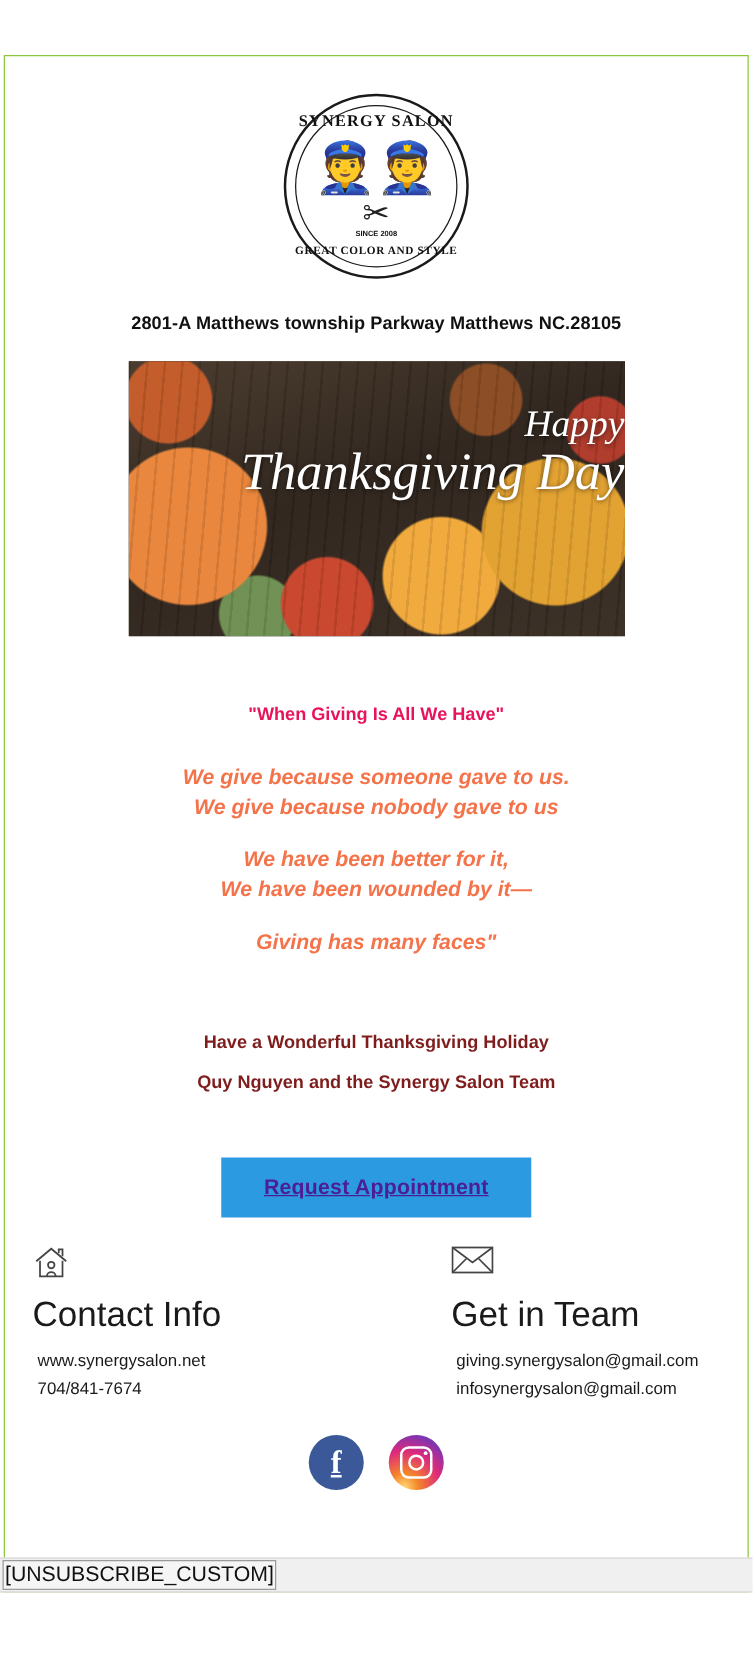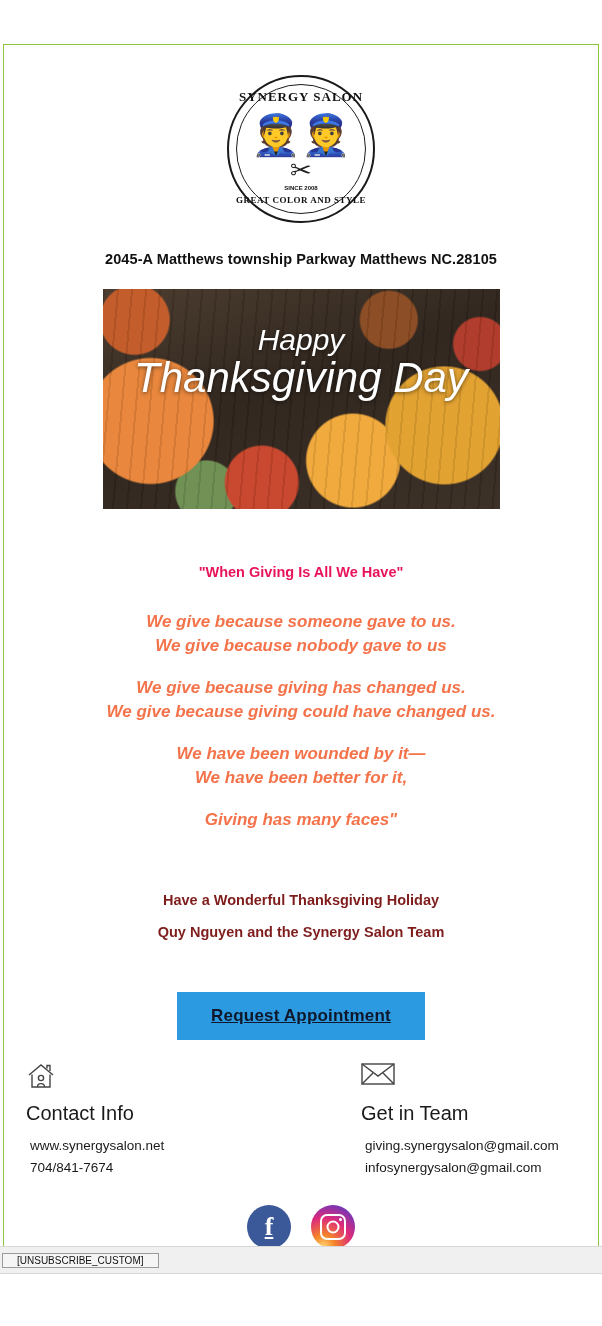--- a/index.html
+++ b/index.html
@@ -145,23 +145,23 @@
     background: repeating-linear-gradient(
       95deg,
       rgba(0,0,0,0.16) 0px, rgba(0,0,0,0.16) 2px,
       rgba(255,255,255,0.03) 2px, rgba(255,255,255,0.03) 14px);
     opacity: .55;
   }
   .hero-title {
     position: absolute;
     left: 0; right: 0;
     top: 34px;
-    text-align: center;
+    text-align: right;
     color: #ffffff;
-    font-family: Liberation Sans, sans-serif;
+    font-family: Liberation Serif, serif;
     font-style: italic;
     text-shadow: 0 1px 4px rgba(0,0,0,.55);
   }
   .hero-title .l1 {
     display: block;
     font-size: 30px;
     line-height: 34px;
   }
   .hero-title .l2 {
     display: block;
@@ -201,21 +201,21 @@
 
   
   .cta-wrap {
     margin-top: 44px;
     display: flex;
     justify-content: center;
   }
   .cta-button {
     display: inline-block;
     background: #2c9ae0;
-    color: #0f172a;
+    color: #4c1d95;
     font-size: 17px;
     font-weight: bold;
     padding: 14px 34px;
     border: none;
     cursor: pointer;
     font-family: "Liberation Sans", sans-serif;
     letter-spacing: .2px;
   }
 
   
@@ -228,21 +228,21 @@
   .contact-col {
     width: 50%;
     box-sizing: border-box;
   }
   .contact-col.right { padding-left: 60px; }
   .col-icon {
     height: 34px;
     color: #333;
   }
   .col-heading {
-    font-size: 20px;
+    font-size: 28px;
     color: #1a1a1a;
     margin-top: 6px;
     margin-bottom: 10px;
     font-weight: normal;
   }
   .col-line {
     font-size: 13.5px;
     color: #1a1a1a;
     line-height: 22px;
     padding-left: 4px;
@@ -306,23 +306,23 @@
     width: 602px;
     height: 28px;
     background: #f0f0f0;
     border-top: 1px solid #d8d8d8;
     border-bottom: 1px solid #d8d8d8;
     box-sizing: border-box;
     display: flex;
     align-items: center;
   }
   .unsub-token {
-    font-size: 10px;
+    font-size: 17px;
     color: #111;
-    padding: 1px 14px;
+    padding: 1px 1px;
     border: 1px solid #9a9a9a;
     background: #f5f5f5;
     margin-left: 2px;
     font-family: "Liberation Sans", sans-serif;
   }
 </style>
 </head>
 <body>
 
 <div class="page">
@@ -333,47 +333,43 @@
       <div class="logo">
         <div class="logo-inner-ring"></div>
         <div class="logo-top-text">SYNERGY SALON</div>
         <div class="logo-faces">👮👮</div>
         <div class="logo-scissors">✂</div>
         <div class="logo-since">SINCE 2008</div>
         <div class="logo-bottom-text">GREAT COLOR AND STYLE</div>
       </div>
     </div>
 
-    <div class="address">2045-A Matthews township Parkway Matthews NC.28105</div>
+    <div class="address">2801-A Matthews township Parkway Matthews NC.28105</div>
 
     <div class="hero-wrap">
       <div class="hero">
         <div class="hero-bg"></div>
         <div class="hero-wood"></div>
         <div class="hero-title">
           <span class="l1">Happy</span>
           <span class="l2">Thanksgiving Day</span>
         </div>
       </div>
     </div>
 
     <div class="quote-title">"When Giving Is All We Have"</div>
 
     <div class="poem">
       <div class="stanza">
         <div>We give because someone gave to us.</div>
         <div>We give because nobody gave to us</div>
       </div>
       <div class="stanza">
-        <div>We give because giving has changed us.</div>
-        <div>We give because giving could have changed us.</div>
-      </div>
-      <div class="stanza">
+        <div>We have been better for it,</div>
         <div>We have been wounded by it—</div>
-        <div>We have been better for it,</div>
       </div>
       <div class="stanza">
         <div>Giving has many faces"</div>
       </div>
     </div>
 
     <div class="signoff">
       <div>Have a Wonderful Thanksgiving Holiday</div>
       <div>Quy Nguyen and the Synergy Salon Team</div>
     </div>

